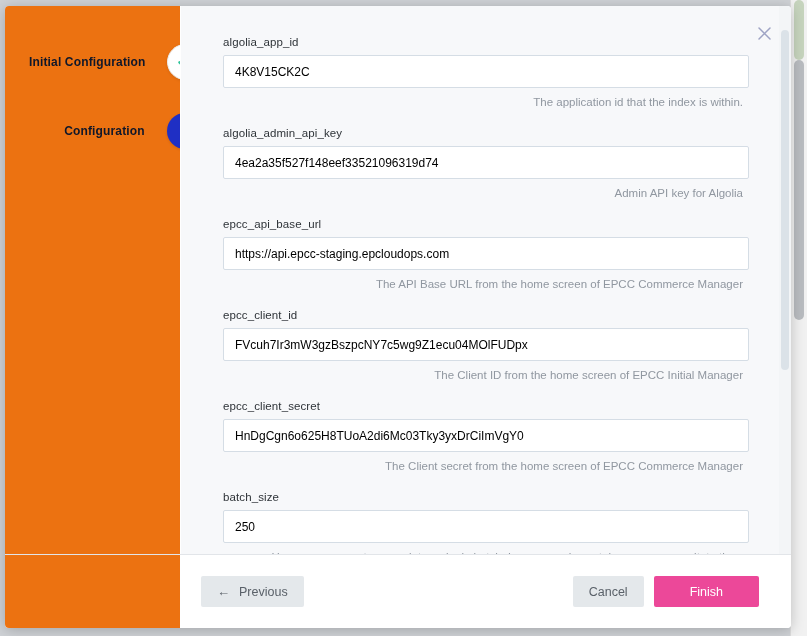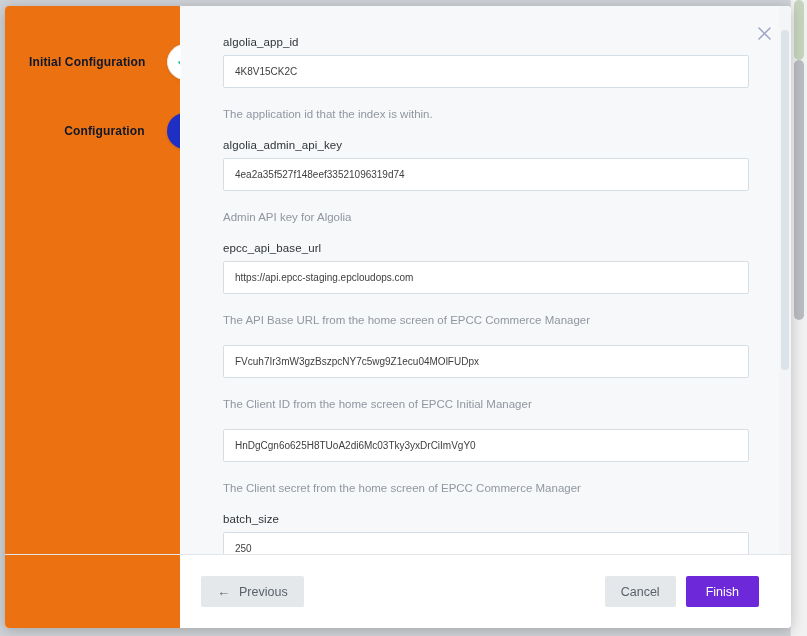--- a/index.html
+++ b/index.html
@@ -176,31 +176,32 @@
   .field-input {
     display: block;
     width: 100%;
     box-sizing: border-box;
     height: 33px;
     padding: 0 11px;
     background: #ffffff;
     border: 1px solid #d5dde5;
     border-radius: 2px;
     font-family: "Liberation Sans", sans-serif;
-    font-size: 10px;
-    color: #404040;
+    font-size: 12px;
+    color: #000000;
     outline: none;
   }
   .field-input::placeholder { color: #9aa2ab; }
   .field-help {
-    margin-top: 18px;
+    margin-top: 6px;
     font-size: 11.5px;
     color: #9097a0;
     line-height: 16px;
     max-width: 520px;
+    text-align: right;
   }
   .field-help.wide { max-width: 512px; }
 
   
   #content-scrollbar {
     position: absolute;
     top: 0;
     right: 0;
     width: 12px;
     height: 100%;
@@ -247,23 +248,23 @@
     align-items: center;
     justify-content: center;
     gap: 9px;
     white-space: nowrap;
   }
   .btn-secondary {
     background: #e4e8eb;
     color: #5a6169;
   }
   .btn-primary {
-    background: #6d28d9;
+    background: #ec4899;
     color: #ffffff;
-    padding: 0 20px;
+    padding: 0 36px;
   }
   .arrow-glyph {
     font-size: 13px;
     line-height: 1;
     color: #5a6169;
   }
 
   
   #footer-orange {
     position: absolute;
@@ -330,25 +331,27 @@
             <div class="field-help">Admin API key for Algolia</div>
           </div>
 
           <div class="field">
             <label class="field-label">epcc_api_base_url</label>
             <input class="field-input" type="text" value="https://api.epcc-staging.epcloudops.com" style="">
             <div class="field-help">The API Base URL from the home screen of EPCC Commerce Manager</div>
           </div>
 
           <div class="field">
+            <label class="field-label">epcc_client_id</label>
             <input class="field-input" type="text" value="FVcuh7Ir3mW3gzBszpcNY7c5wg9Z1ecu04MOlFUDpx" style="">
             <div class="field-help">The Client ID from the home screen of EPCC Initial Manager</div>
           </div>
 
           <div class="field">
+            <label class="field-label">epcc_client_secret</label>
             <input class="field-input" type="text" value="HnDgCgn6o625H8TUoA2di6Mc03Tky3yxDrCiImVgY0" style="">
             <div class="field-help">The Client secret from the home screen of EPCC Commerce Manager</div>
           </div>
 
           <div class="field">
             <label class="field-label">batch_size</label>
             <input class="field-input" type="text" value="250" style="">
             <div class="field-help wide">How many pages to group into a single batch. Large complex catalogs may necessitate the reduction of this number to prevent payload size induced errors.</div>
           </div>
 

